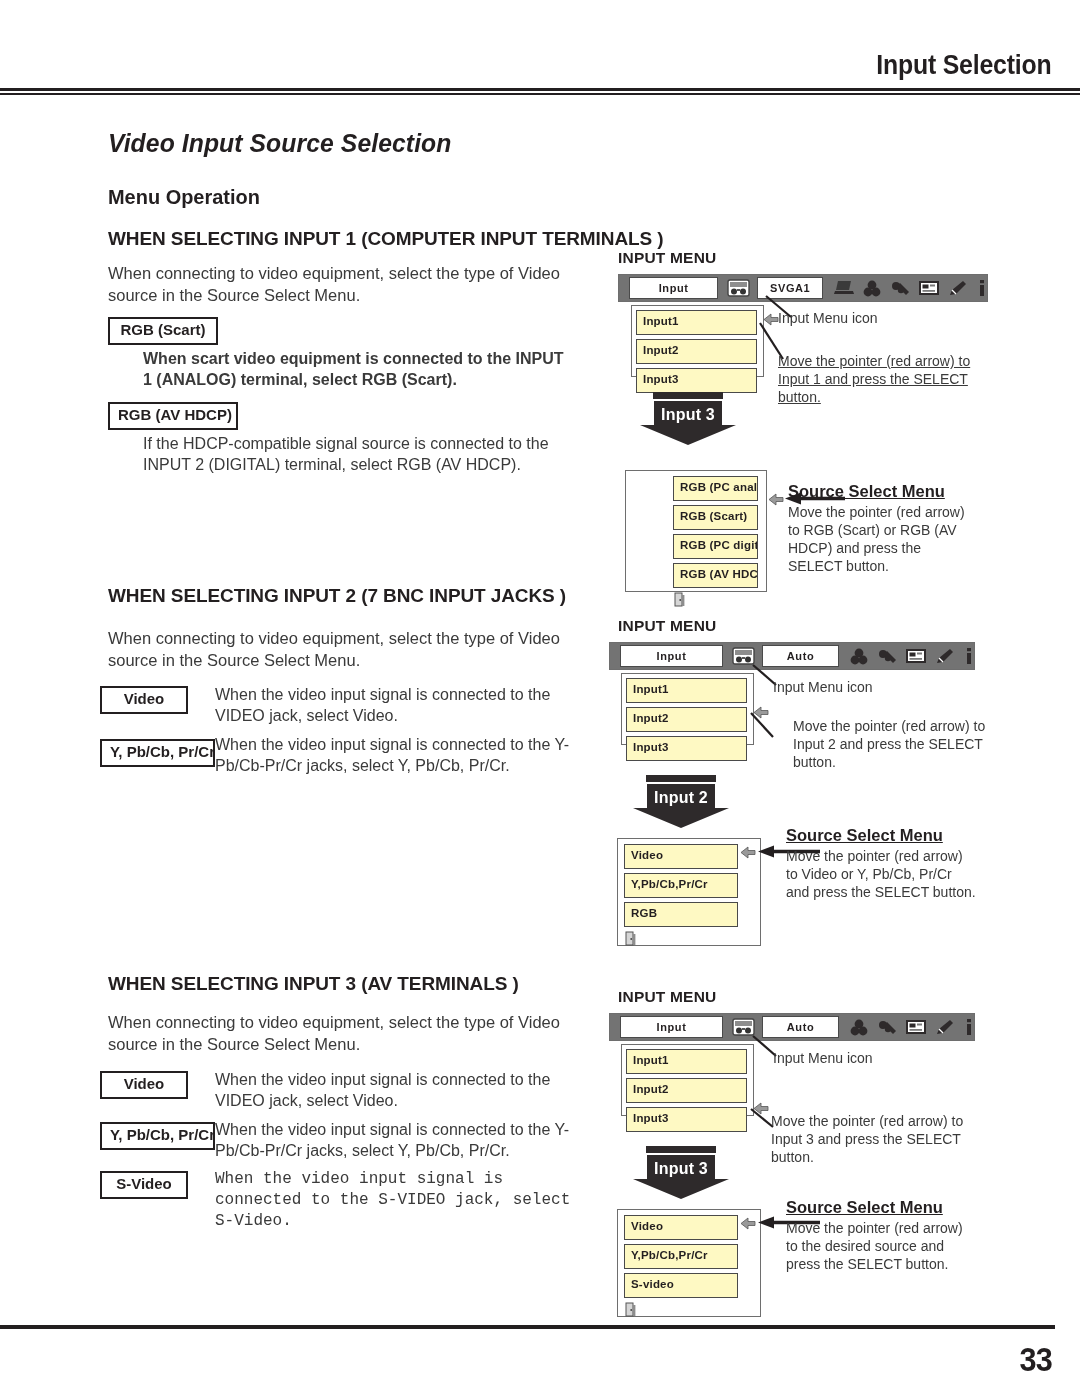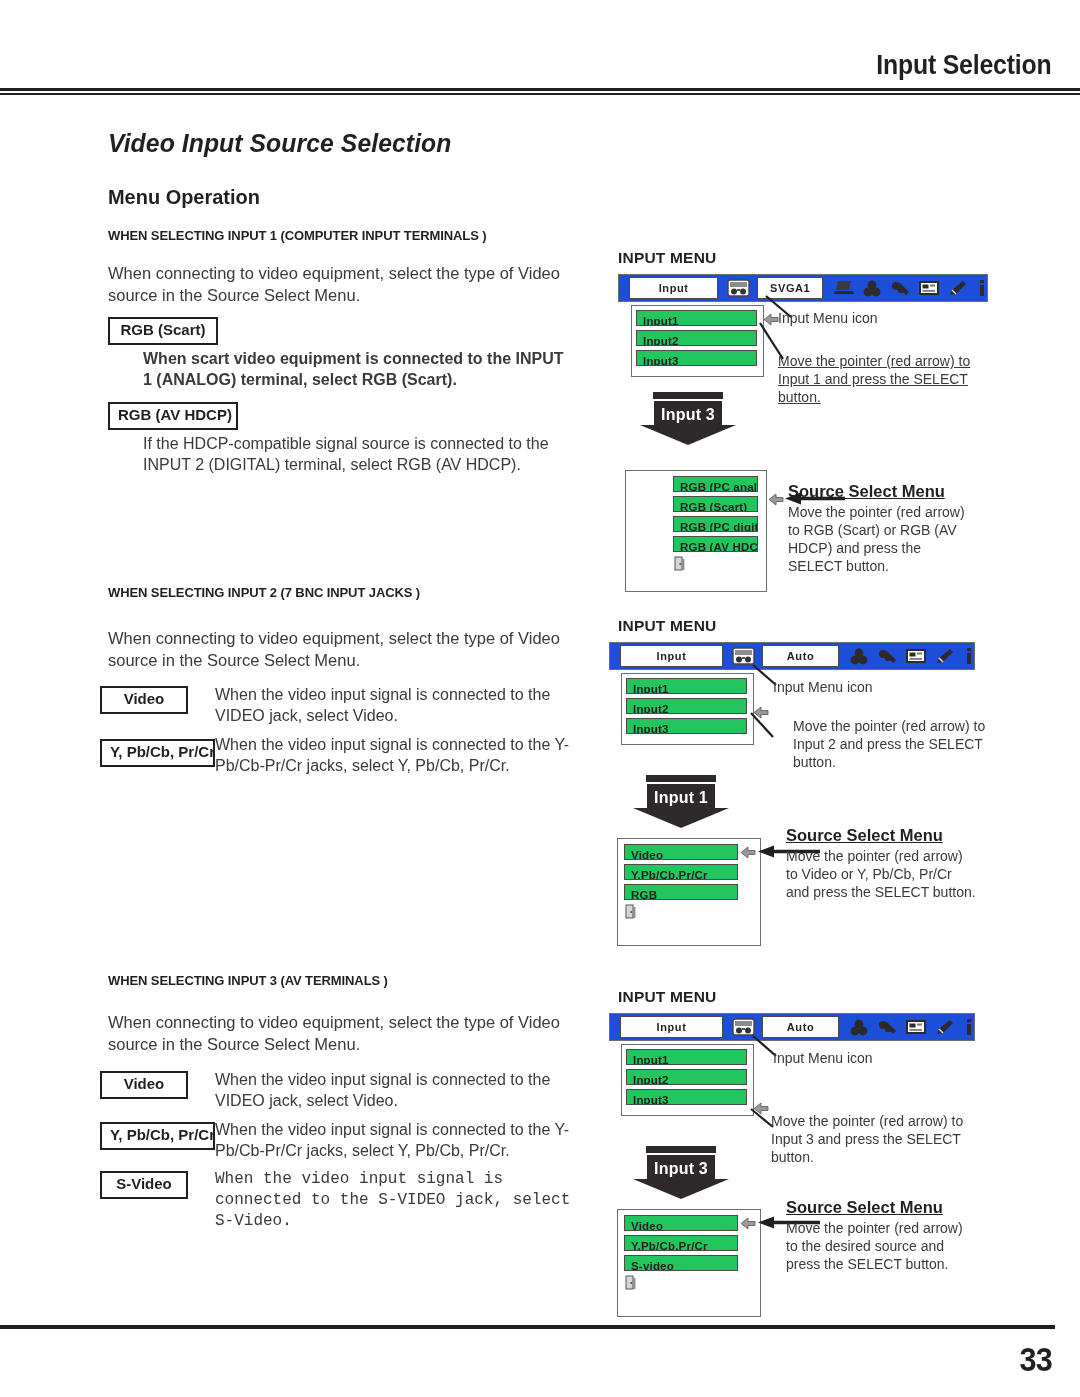--- a/index.html
+++ b/index.html
@@ -64,21 +64,21 @@
     font-size: 21px;
     font-weight: bold;
     transform: scaleX(0.95);
     transform-origin: left center;
   }
 
   
   .section-heading {
     position: absolute;
     left: 108px;
-    font-size: 13px;
+    font-size: 19px;
     font-weight: bold;
     letter-spacing: -0.1px;
     white-space: nowrap;
   }
   .section-intro {
     position: absolute;
     left: 108px;
     width: 480px;
     font-size: 16.5px;
     line-height: 22px;
@@ -110,21 +110,21 @@
     position: absolute;
     font-size: 15.5px;
     font-weight: bold;
     letter-spacing: 0.2px;
   }
 
   
   .osd-menubar {
     position: absolute;
     border: 1.5px solid #6e6e6e;
-    background: #1d4ed8;
+    background: #737373;
     box-sizing: border-box;
     display: flex;
     align-items: center;
   }
   .osd-field {
     border: 1.5px solid #4a4a4a;
     background: #fff;
     font-size: 11px;
     font-weight: bold;
     text-align: center;
@@ -151,25 +151,25 @@
 
   
   .osd-list {
     position: absolute;
     border: 1.5px solid #6e6e6e;
     background: #fff;
     box-sizing: border-box;
   }
   .osd-item {
     border: 1.5px solid #4a4a4a;
-    background: #22c55e;
+    background: #fef9c3;
     font-size: 11.5px;
     font-weight: bold;
     line-height: 20px;
-    height: 16px;
+    height: 25px;
     box-sizing: border-box;
     padding-left: 6px;
     letter-spacing: 0.2px;
     white-space: nowrap;
     overflow: hidden;
   }
   .exit-icon-wrap {
     padding-left: 7px;
     padding-top: 4px;
   }
@@ -473,21 +473,21 @@
     </svg>
 </div>
 <div class="callout" style="left:793px; top:717px; width:215px;">Move the pointer (red arrow) to Input 2 and press the SELECT button.</div>
 
 <div class="banner" style="left:633px; top:775px;">
   <div class="banner-cap"></div>
   <div class="banner-arrow">
     <svg viewBox="0 0 96 44" width="96" height="44">
       <path d="M14 0 H82 V24 H96 L48 44 L0 24 H14 Z" fill="#2e2a2b"></path>
     </svg>
-    <div class="banner-label">Input 1</div>
+    <div class="banner-label">Input 2</div>
   </div>
 </div>
 
 <div class="osd-list" style="left:617px; top:838px; width:144px; height:108px;">
   <div class="osd-item" style="margin:5px 22px 0 6px;">Video</div>
   <div class="osd-item" style="margin:4px 22px 0 6px;">Y,Pb/Cb,Pr/Cr</div>
   <div class="osd-item" style="margin:4px 22px 0 6px;">RGB</div>
   <div class="exit-icon-wrap">
     <svg viewBox="0 0 11 15" width="11" height="15">
       <rect x="1" y="1" width="7" height="13" fill="#d6d6d6" stroke="#555" stroke-width="1"></rect>

